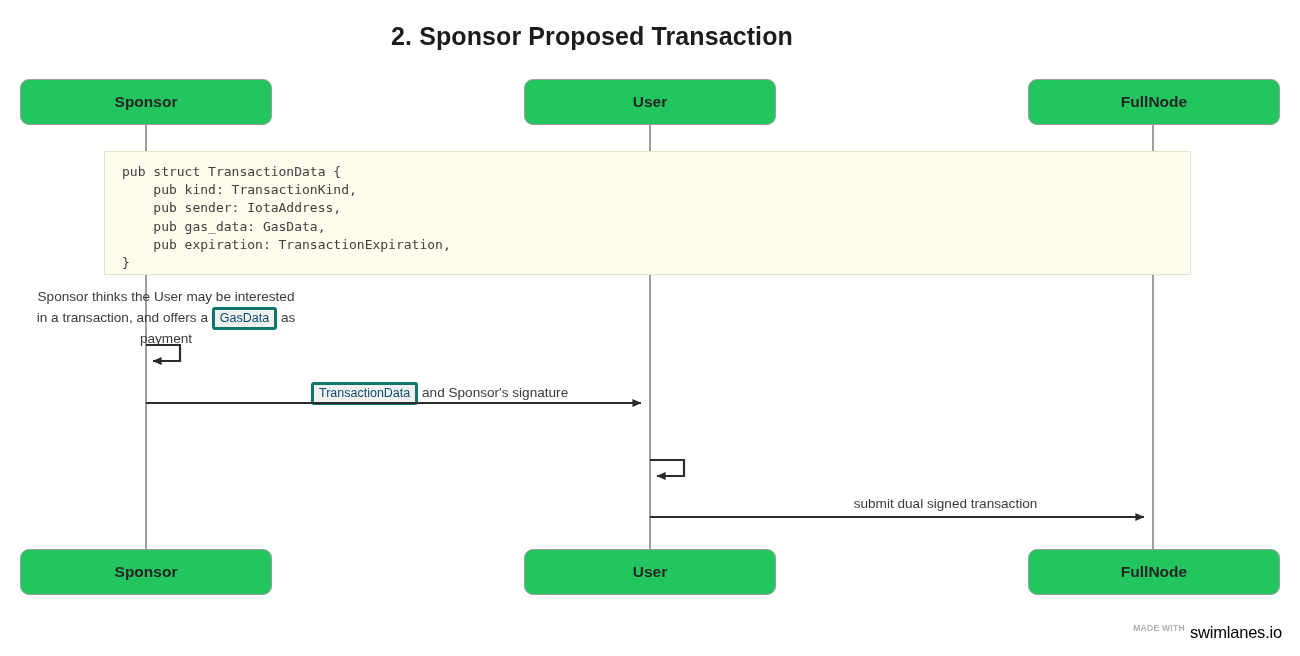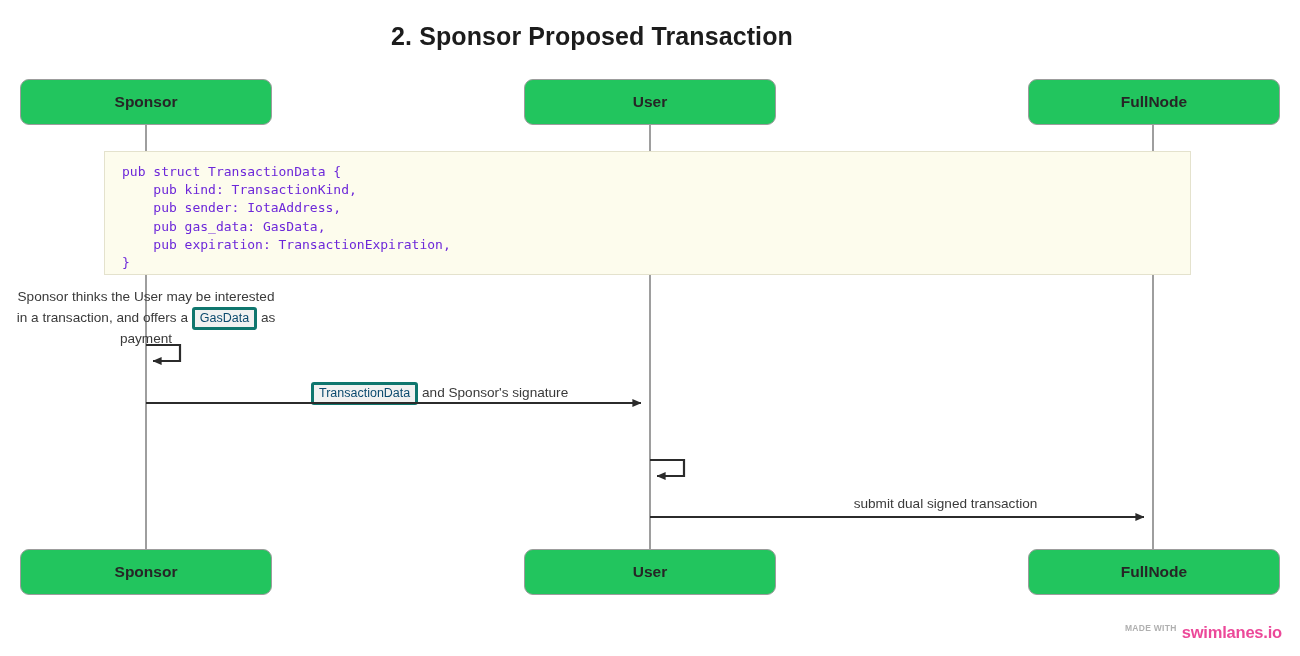--- a/index.html
+++ b/index.html
@@ -74,21 +74,21 @@
     background: #fdfced;
     border: 1px solid #e4e2cd;
     z-index: 3;
   }
   .code-note pre {
     margin: 0;
     padding: 11px 0 0 17px;
     font-family: "DejaVu Sans Mono", monospace;
     font-size: 13px;
     line-height: 18.2px;
-    color: #6d28d9;
+    color: #404040;
     white-space: pre;
   }
 
   
   .chip {
     display: inline-block;
     font-family: Liberation Sans, sans-serif;
     font-size: 12.5px;
     background: #f1f1f1;
     border: 3px solid #0f766e;
@@ -135,23 +135,22 @@
     gap: 5px;
   }
   .watermark .made-with {
     font-size: 8.5px;
     font-weight: bold;
     letter-spacing: 0.3px;
     color: #b0b0b0;
   }
   .watermark .brand {
     font-size: 16.5px;
-    color: #ec4899;
+    color: #000000;
     letter-spacing: -0.2px;
-    font-weight: bold;
   }
 </style>
 </head>
 <body>
 
 <div id="diagram-root">
 
   <div class="diagram-title">2. Sponsor Proposed Transaction</div>
 
   <div class="lifeline" style="left:144.7px;"></div>
@@ -170,21 +169,21 @@
 
   <div class="code-note">
     <pre>pub struct TransactionData {
     pub kind: TransactionKind,
     pub sender: IotaAddress,
     pub gas_data: GasData,
     pub expiration: TransactionExpiration,
 }</pre>
   </div>
 
-  <div class="note-block" style="left:0px; top:288px; width:292px;">
+  <div class="note-block" style="left:0px; top:288px; width:292px;padding-left:20px;">
     <div>Sponsor thinks the User may be interested</div>
     <div><span>in a transaction, and offers a </span><span class="chip">GasData</span><span> as</span></div>
     <div>payment</div>
   </div>
 
   <div class="msg-text" style="left:267px; top:382px;"><span class="chip">TransactionData</span><span> and Sponsor's signature</span></div>
 
 
   <div class="msg-text" style="left:650px; top:496px; width:503px; text-align:center;">submit dual signed transaction</div>
 

